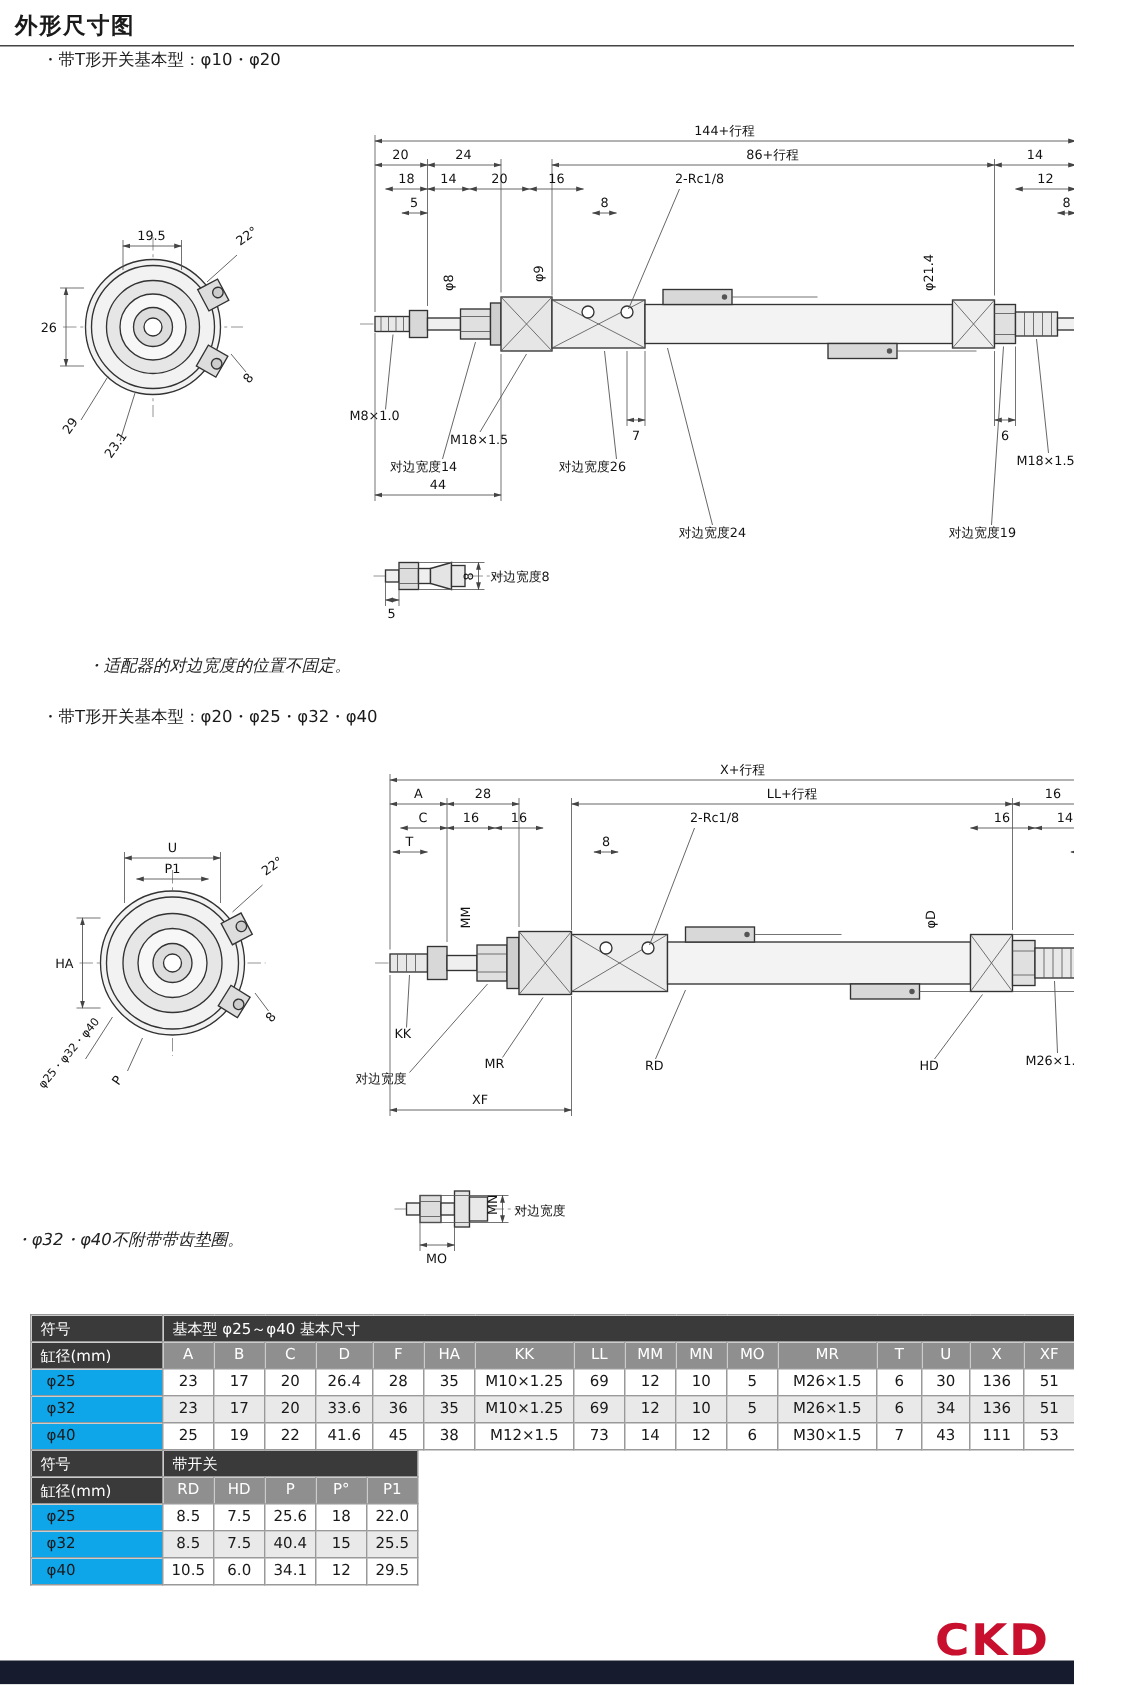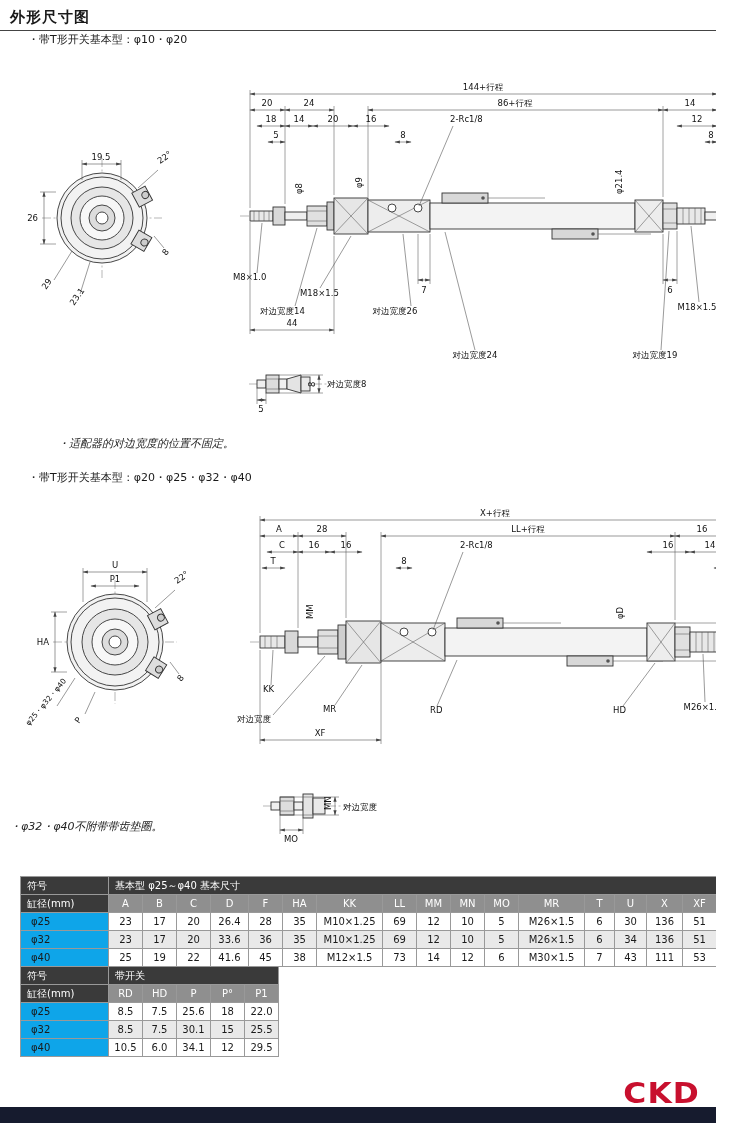--- a/index.html
+++ b/index.html
@@ -542,21 +542,21 @@
             <td>8.5</td>
             <td>7.5</td>
             <td>25.6</td>
             <td>18</td>
             <td>22.0</td>
           </tr>
           <tr>
             <th>φ32</th>
             <td>8.5</td>
             <td>7.5</td>
-            <td>30.1</td>
+            <td>40.4</td>
             <td>15</td>
             <td>25.5</td>
           </tr>
           <tr>
             <th>φ40</th>
             <td>10.5</td>
             <td>6.0</td>
             <td>34.1</td>
             <td>12</td>
             <td>29.5</td>

